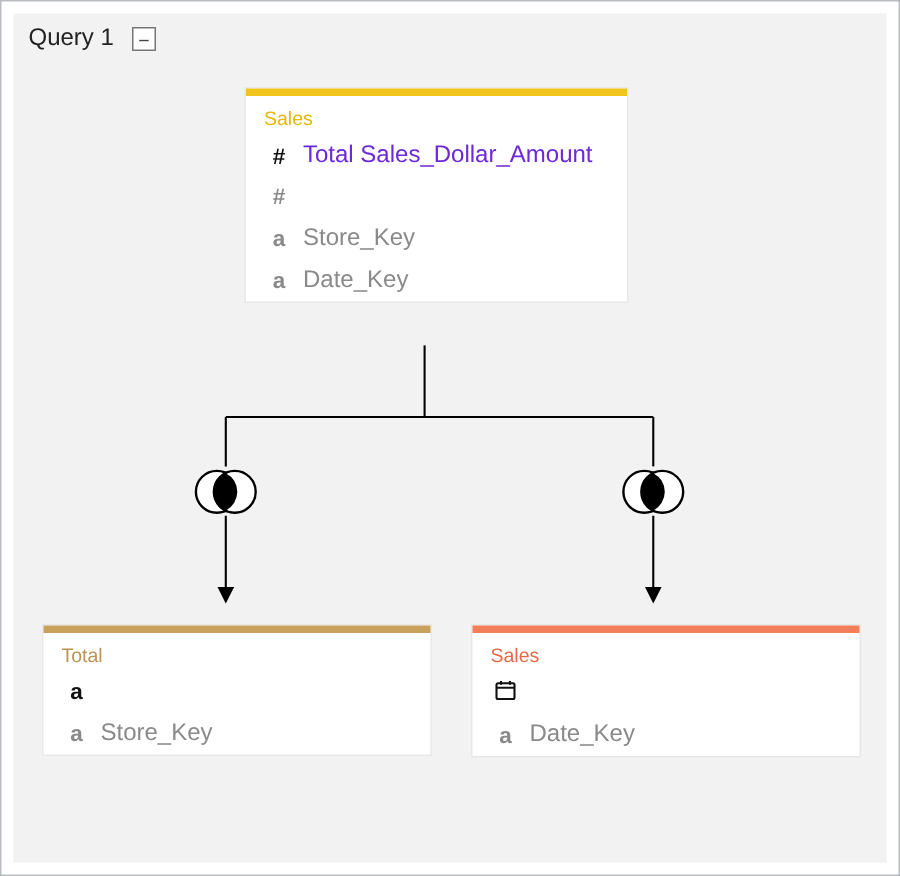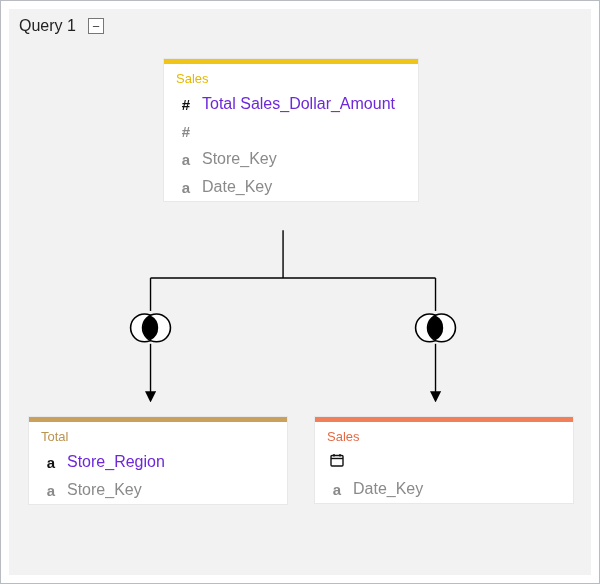--- a/index.html
+++ b/index.html
@@ -143,21 +143,20 @@
       <span class="field-icon">a</span>
       <span class="field-name">Date_Key</span>
     </div>
   </div>
 
   <div id="card-stores" class="table-card">
     <div class="table-bar bar-tan"></div>
     <div class="table-title title-tan">Total</div>
     <div class="field-row active">
       <span class="field-icon">a</span>
-      <span class="field-name">Store_Region</span>
     </div>
     <div class="field-row dim">
       <span class="field-icon">a</span>
       <span class="field-name">Store_Key</span>
     </div>
   </div>
 
   <div id="card-dates" class="table-card">
     <div class="table-bar bar-orange"></div>
     <div class="table-title title-orange">Sales</div>

